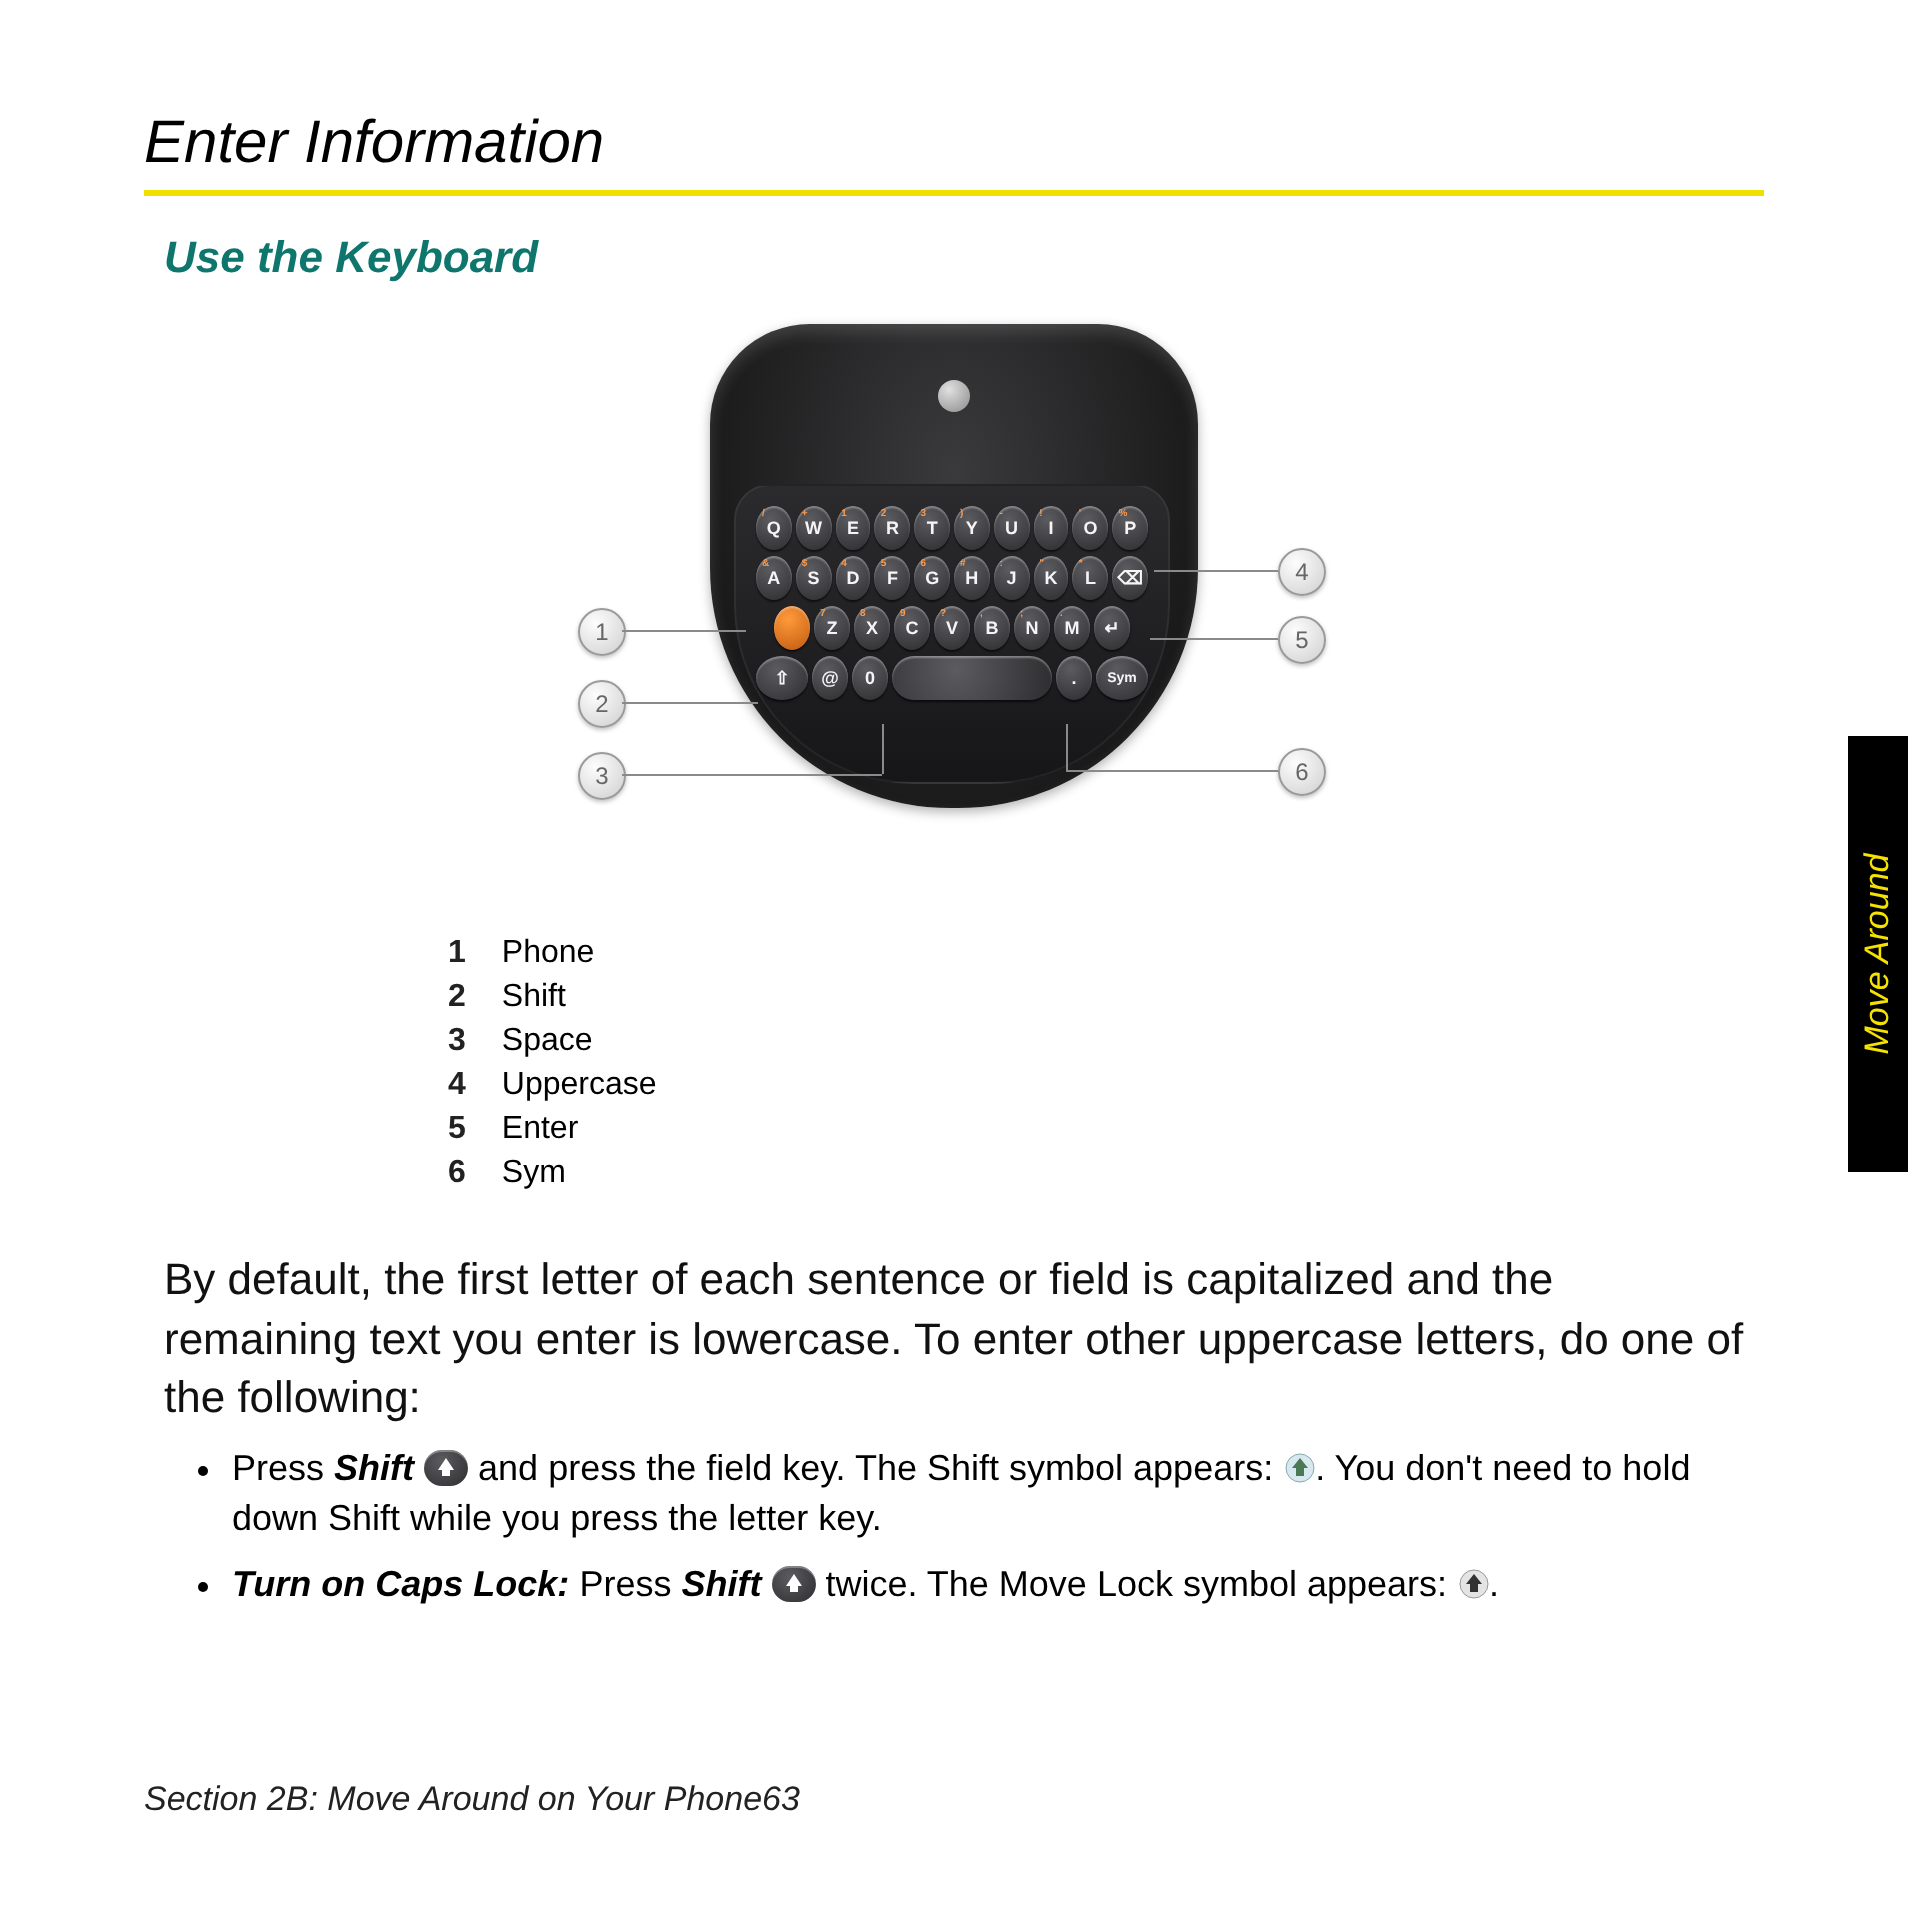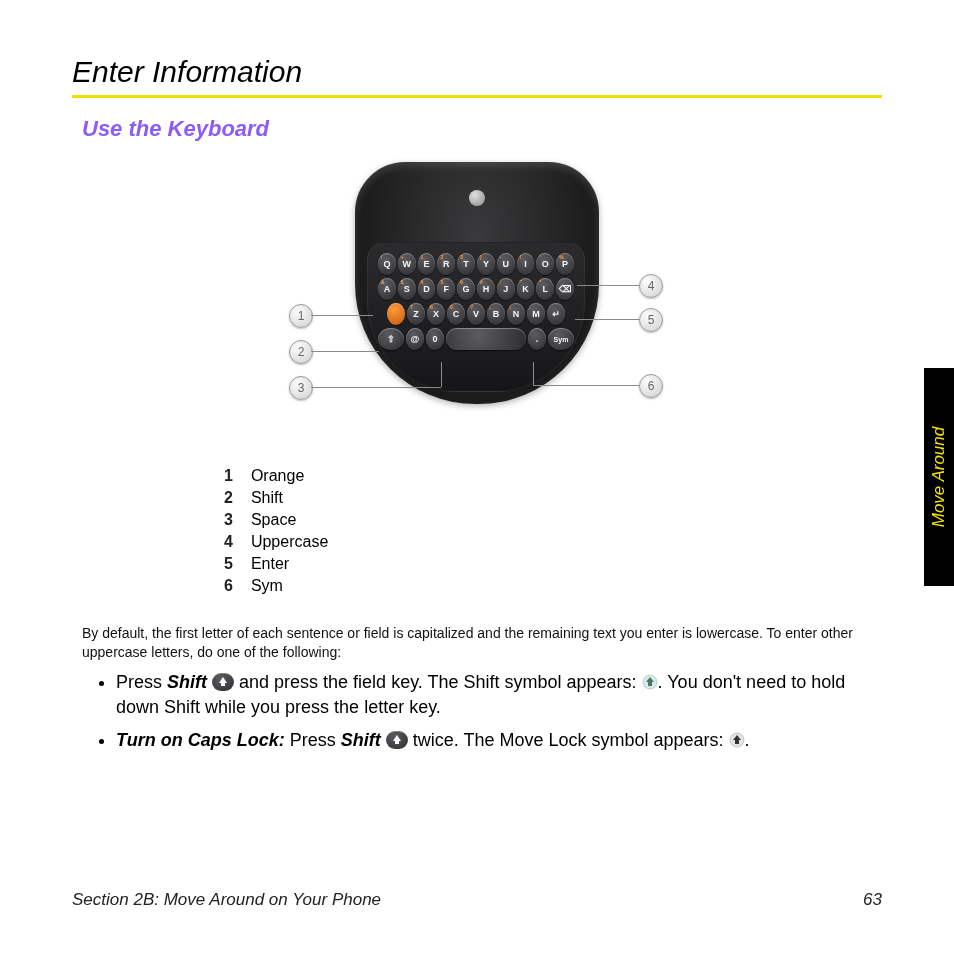--- a/index.html
+++ b/index.html
@@ -28,21 +28,21 @@
   .rule {
     border: none;
     border-top: 3px solid #f0e000;
     margin: 0 0 18px 0;
   }
   h2 {
     font-style: italic;
     font-weight: bold;
     font-size: 22px;
     margin: 0 0 14px 10px;
-    color: #8b5cf6;
+    color: #0f766e;
   }
   .figure-wrap {
     text-align: center;
     margin: 10px 0 6px 0;
   }
   .phone-fig {
     display: inline-block;
     position: relative;
     width: 380px;
     height: 286px;
@@ -113,21 +113,21 @@
     font-size: 16px;
   }
   .legend-tbl tr td:first-child {
     font-weight: bold;
     padding-right: 16px;
     text-align: right;
     color: #222;
   }
   .legend-tbl td { padding: 1px 0; }
   .body-p {
-    font-size: 14px;
+    font-size: 22px;
     line-height: 1.35;
     margin: 0 10px 8px 10px;
     color: #111;
   }
   ul.body-list {
     margin: 0 10px 0 28px;
     padding: 0 0 0 16px;
     font-size: 18px;
     line-height: 1.4;
   }
@@ -184,21 +184,21 @@
   .side-tab span {
     transform: rotate(-90deg);
     white-space: nowrap;
   }
   .footer {
     position: absolute;
     bottom: 44px;
     left: 72px;
     right: 72px;
     display: flex;
-    justify-content: space-between;
+    justify-content: flex-start;
     font-style: italic;
     font-size: 17px;
     color: #222;
   }
 </style>
 </head>
 <body>
 
 <div class="page">
   <h1>Enter Information</h1>
@@ -277,21 +277,21 @@
       <div class="callout" style="left:352px; top:218px;">6</div>
       <div class="callout-line" style="left:246px; top:229px; width:106px;"></div>
       <div class="callout-line vert" style="left:246px; top:206px; height:23px;"></div>
     </div>
   </div>
 
   <table class="legend-tbl">
     <tbody>
         <tr>
           <td>1</td>
-          <td>Orange</td>
+          <td>Phone</td>
         </tr>
     <tr>
           <td>2</td>
           <td>Shift</td>
         </tr>
     <tr>
           <td>3</td>
           <td>Space</td>
         </tr>
     <tr>

